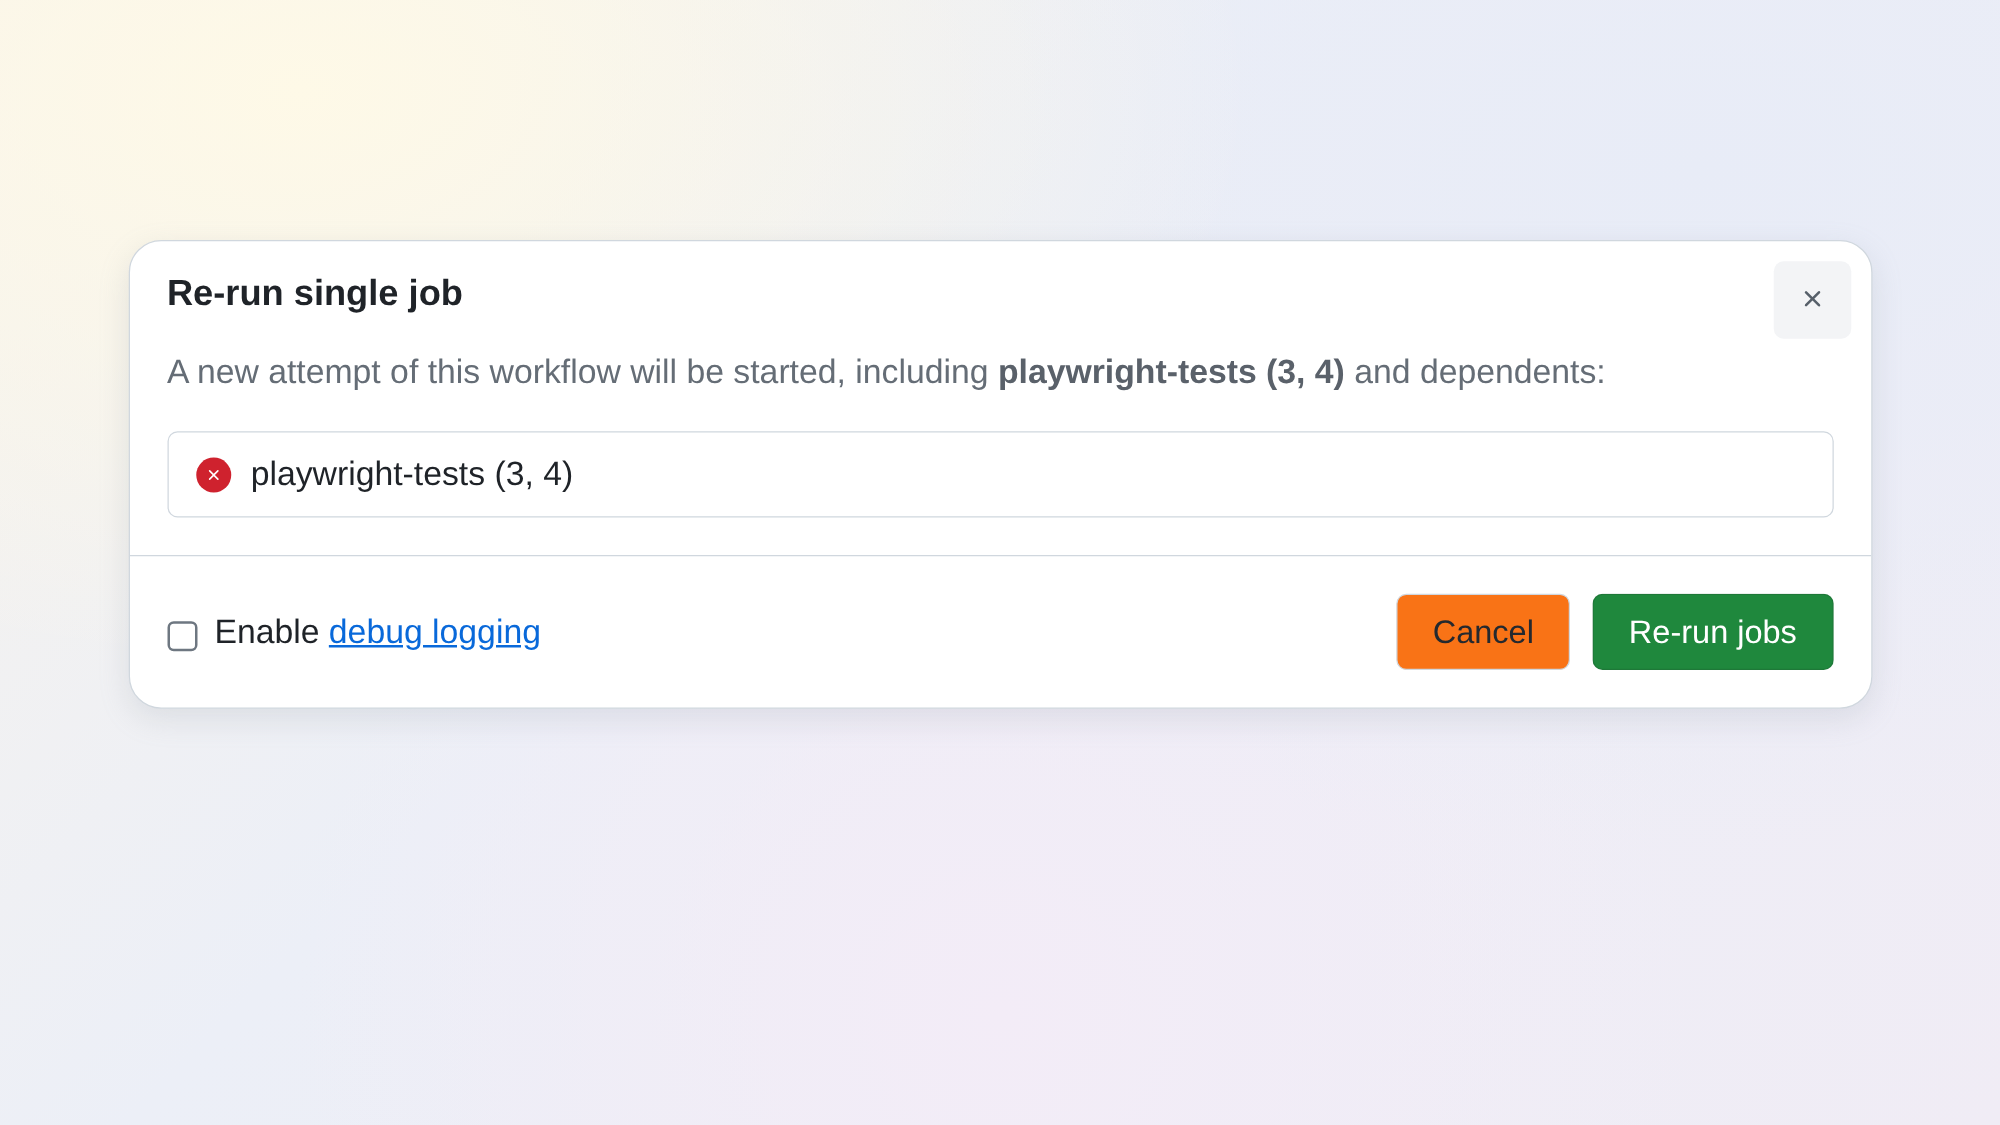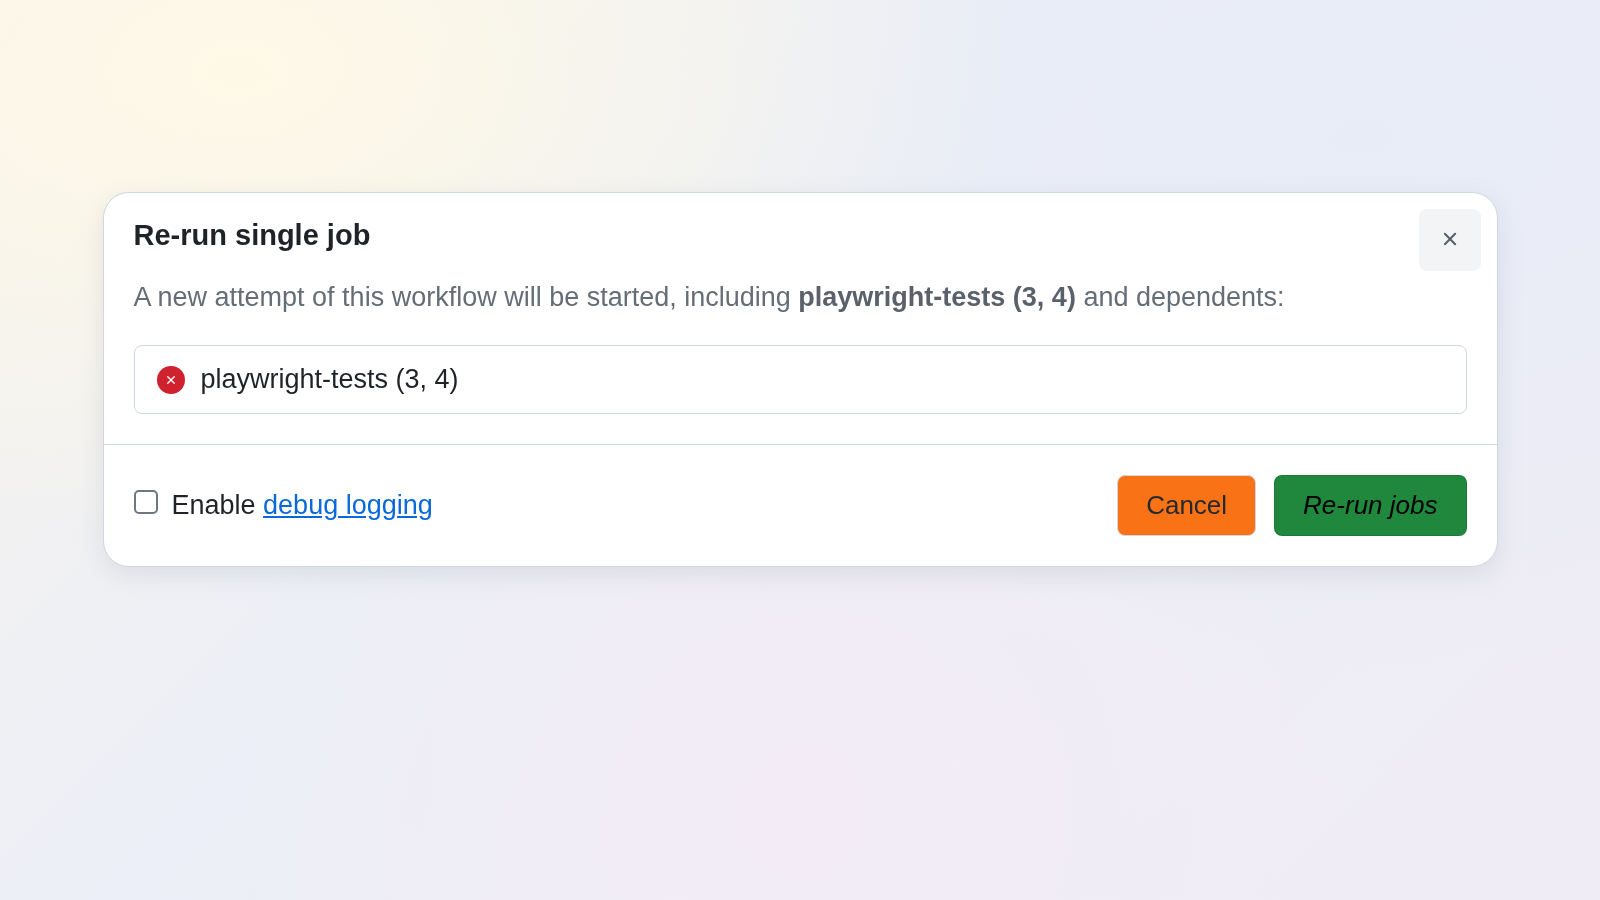--- a/index.html
+++ b/index.html
@@ -80,21 +80,21 @@
     }
     .dialog-footer {
       border-top: 1px solid #d0d7de;
       padding: 30px;
       display: flex;
       align-items: center;
       justify-content: space-between;
     }
     .checkbox-wrap {
       display: flex;
-      align-items: flex-start;
+      align-items: flex-end;
       gap: 14px;
       font-size: 27px;
       color: #1f2328;
     }
     .checkbox {
       width: 24px; height: 24px;
       border: 2px solid #6e7781;
       border-radius: 5px;
       background: #fff;
       cursor: pointer;
@@ -117,23 +117,22 @@
       border: 1px solid;
     }
     .btn-secondary {
       background: #f97316;
       border-color: #d0d7de;
       color: #24292f;
     }
     .btn-primary {
       background: #1f883d;
       border-color: rgba(27,31,36,0.15);
-      color: #000000;
+      color: #ffffff;
       font-weight: 500;
-      font-style: italic;
     }
   </style>
 </head>
 <body>
 
 <div class="dialog">
   <div class="dialog-body">
     <button class="close-btn">
       <span>
         <svg viewBox="0 0 16 16" fill="currentColor">

